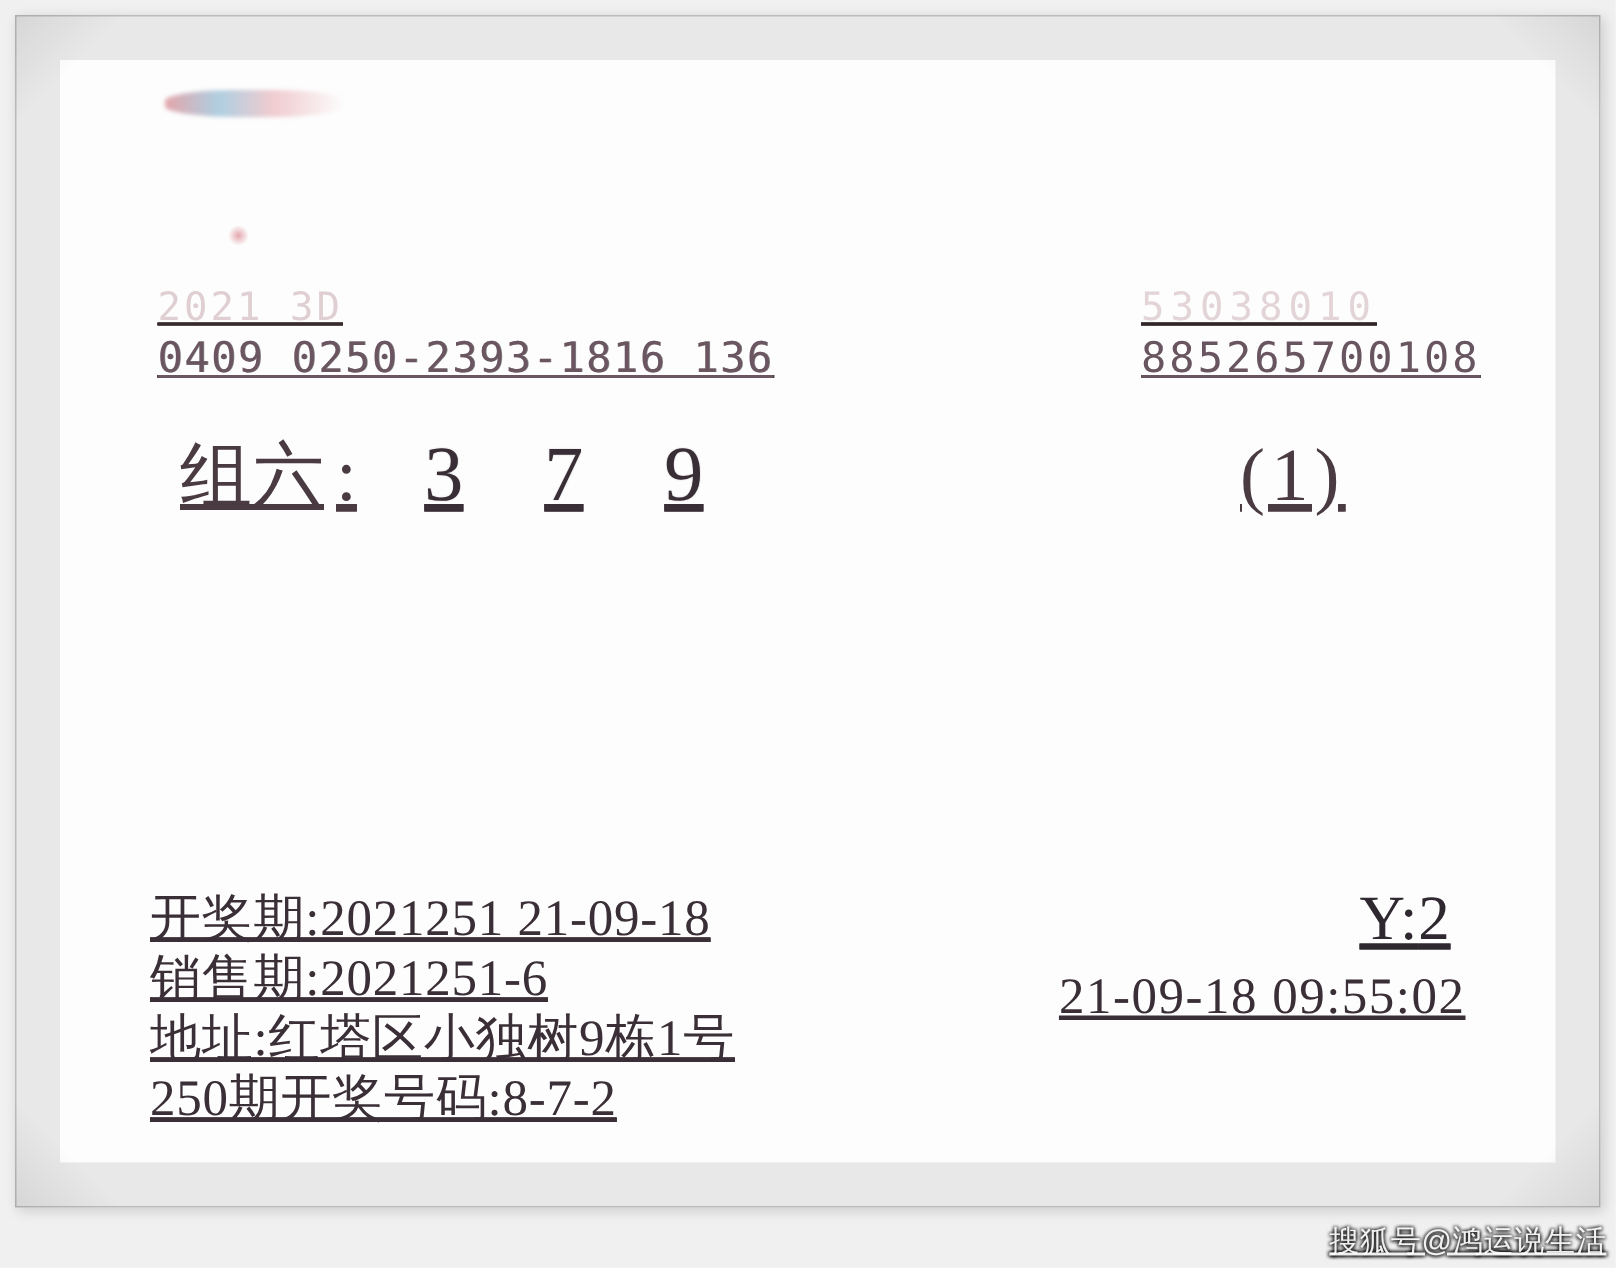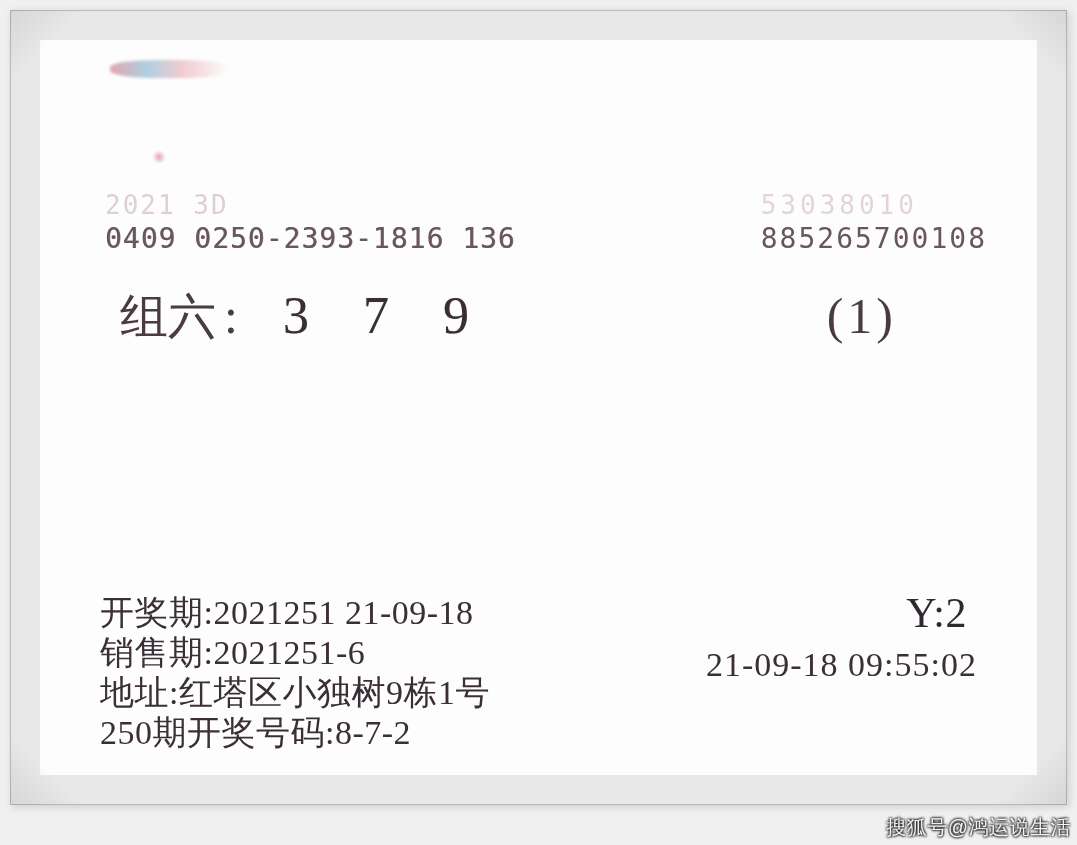--- a/index.html
+++ b/index.html
@@ -1,15 +1,15 @@
 <!DOCTYPE html>
 <html><head>
 <meta charset="utf-8">
 <style>
-  * { margin: 0; padding: 0; box-sizing: border-box; }
+  * { margin: 0; padding: 0; box-sizing: border-box; text-decoration: underline; }
   html, body { width: 1077px; height: 845px; background: #f0f0f0; font-family: "SimSun", "Songti SC", serif; overflow: hidden; }
   
   .frame {
     position: absolute;
     top: 10px; left: 10px;
     width: 1057px; height: 795px;
     background: #fbfbfb;
     border: 30px solid #e8e8e8;
     box-shadow: 
       inset 0 0 0 1px #ccc,

